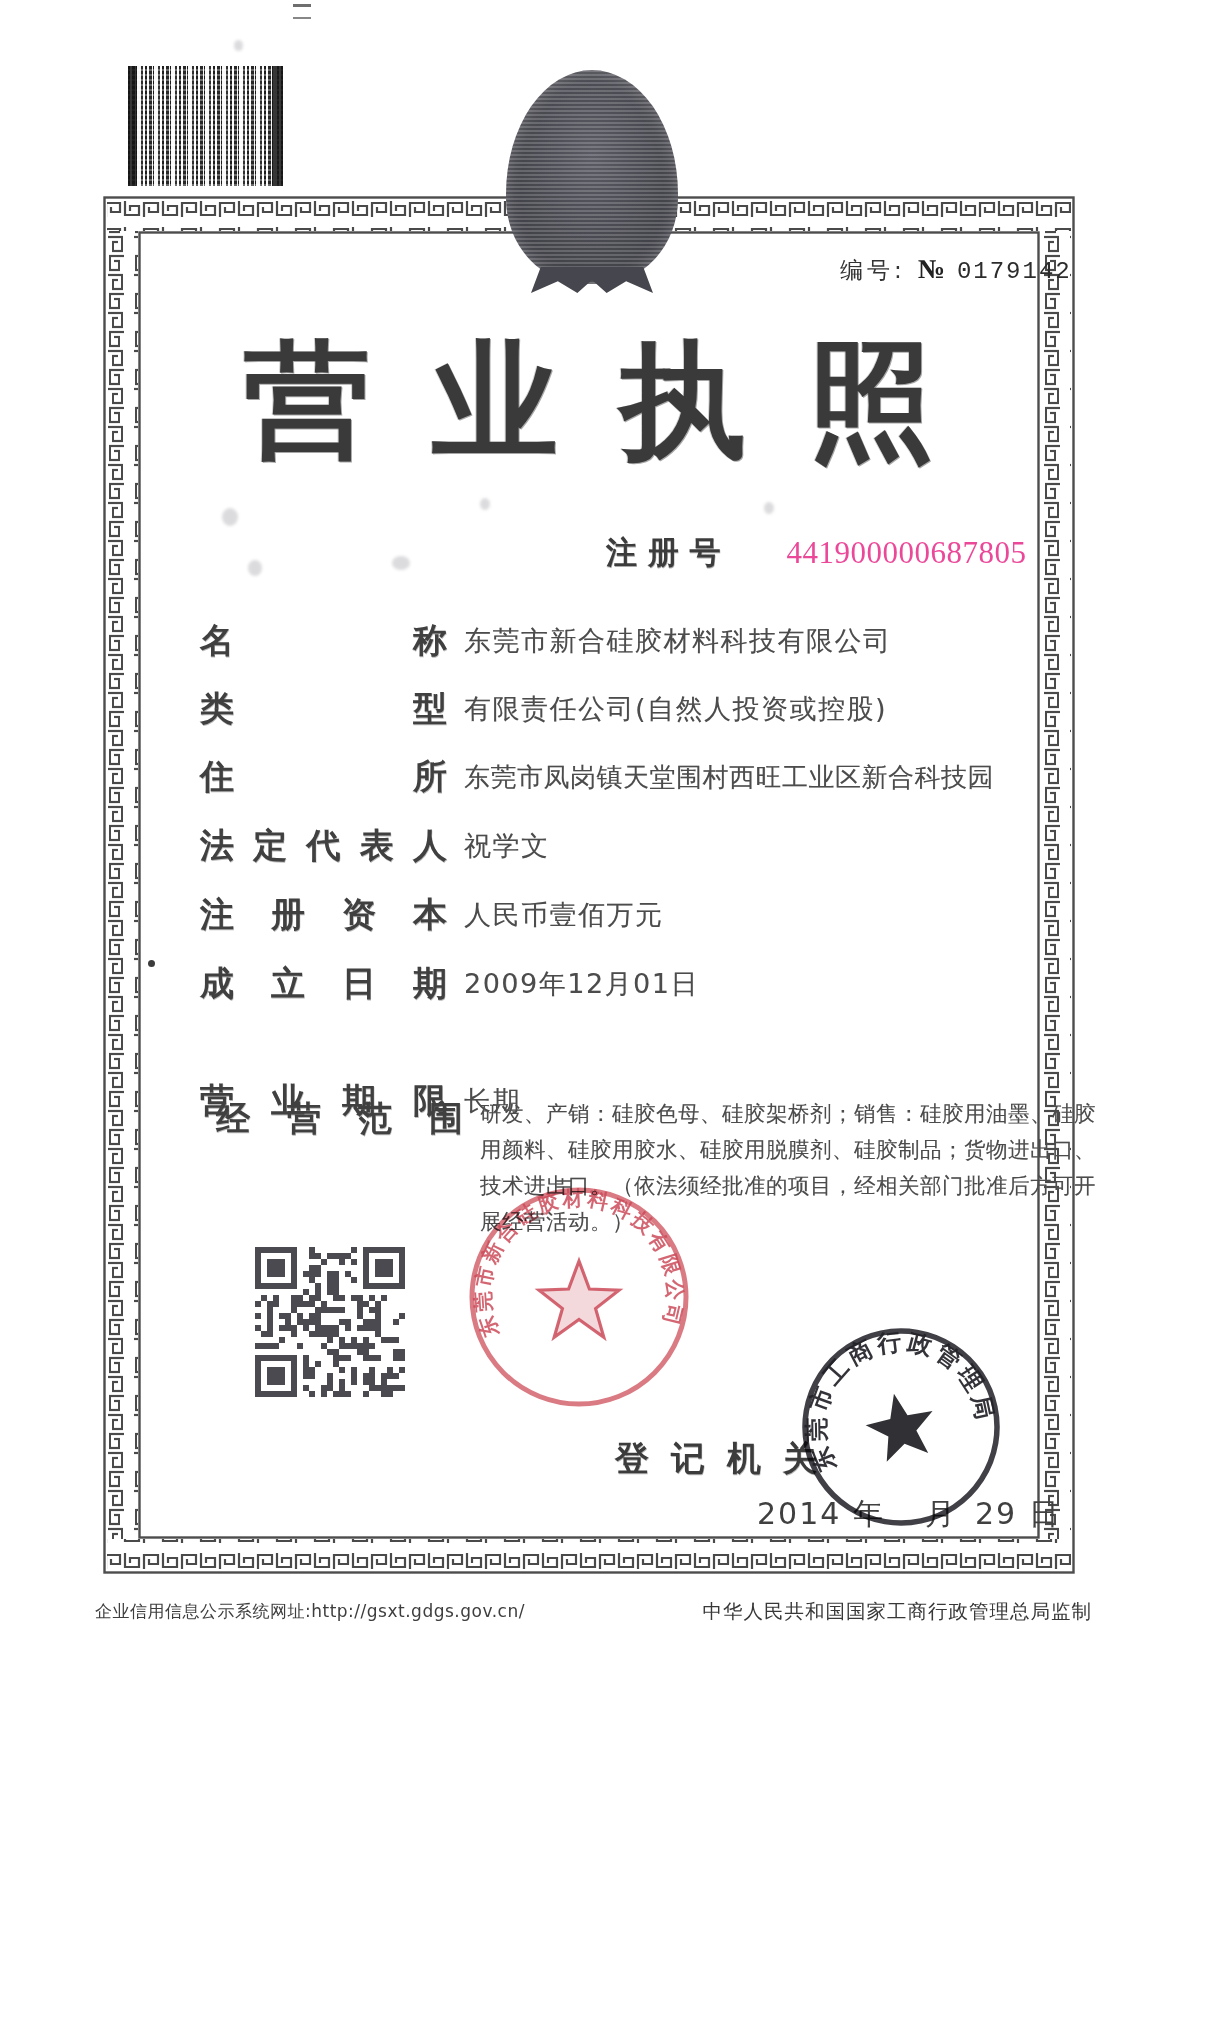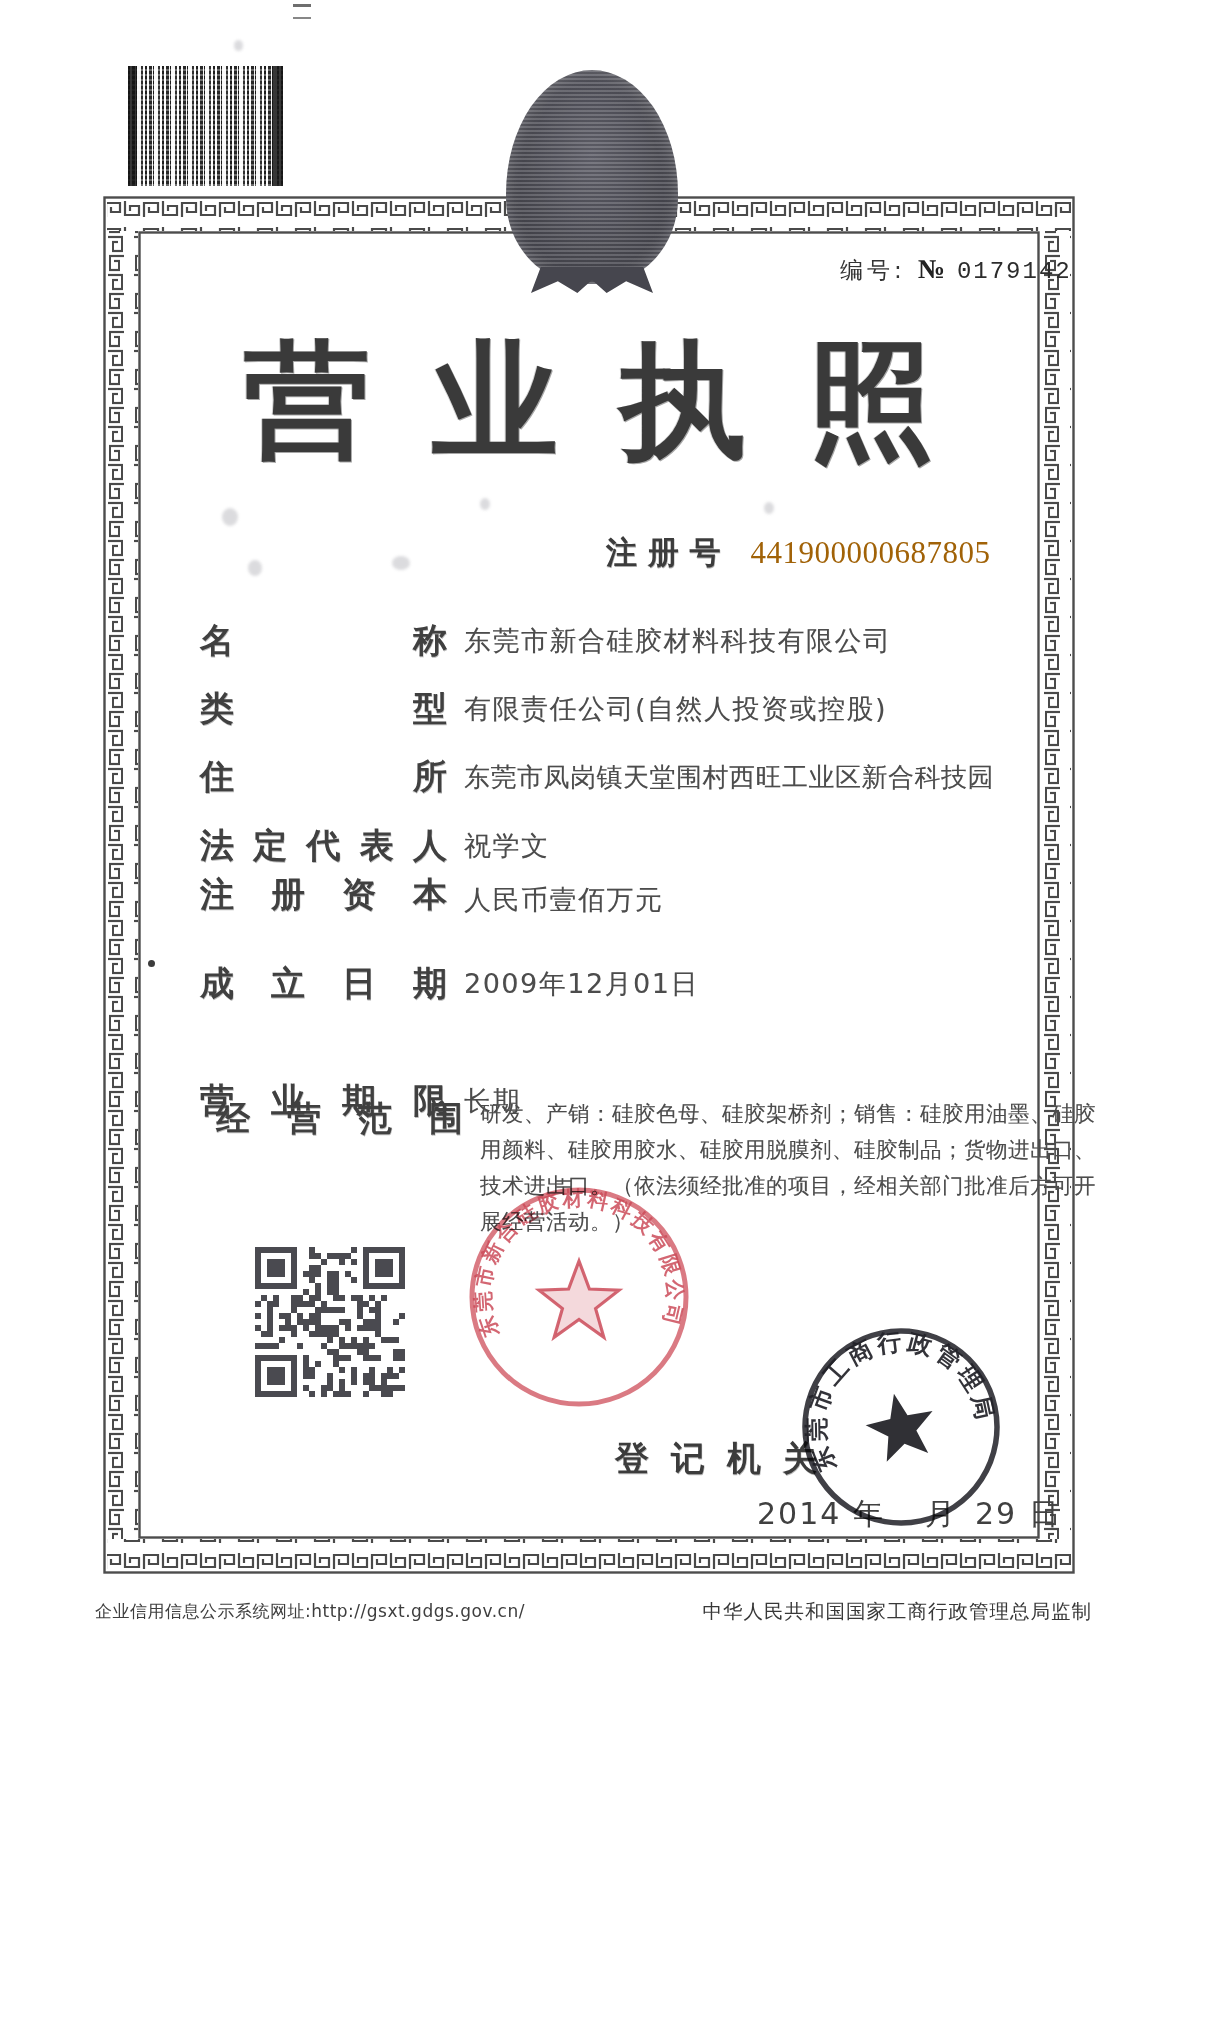--- a/index.html
+++ b/index.html
@@ -51,21 +51,21 @@
     letter-spacing:62px;text-indent:62px;color:#3a3a3a;
     text-shadow:1px 1px 0 rgba(95,95,95,.55), -1px 0 0 rgba(120,120,120,.35);
     filter:blur(.3px);
   }
   
   .regline{
     position:absolute;left:606px;top:532px;z-index:5;
     display:flex;align-items:baseline;gap:30px;white-space:nowrap;
   }
   .regline .lbl{font-size:31px;font-weight:bold;color:#3c3c3c;text-shadow:.5px .5px 0 rgba(90,90,90,.5);}
-  .regline .num{font-size:31px;font-family:"Liberation Serif",serif;letter-spacing:.5px;color:#a16207;}
+  .regline .num{font-size:31px;font-family:"Liberation Serif",serif;letter-spacing:.5px;color:#ec4899;margin-left:36px;}
   
   .row{position:absolute;left:200px;display:flex;align-items:center;z-index:5;}
   .row .f-label{
     width:247px;font-size:34px;font-weight:bold;color:#404040;
     text-align:justify;text-align-last:justify;
     text-shadow:.6px .6px 0 rgba(100,100,100,.45);
     flex:none;
   }
   .row .f-value{
     margin-left:17px;font-size:27px;color:#4c4c4c;white-space:nowrap;
@@ -174,21 +174,21 @@
   <div class="f-value">有限责任公司(自然人投资或控股)</div>
 </div>
 <div class="row" style="top:754px;">
   <div class="f-label">住所</div>
   <div class="f-value tight">东莞市凤岗镇天堂围村西旺工业区新合科技园</div>
 </div>
 <div class="row" style="top:823px;">
   <div class="f-label">法定代表人</div>
   <div class="f-value">祝学文</div>
 </div>
-<div class="row" style="top:872px;align-items:flex-end;">
+<div class="row" style="top:892px;">
   <div class="f-label">注册资本</div>
   <div class="f-value">人民币壹佰万元</div>
 </div>
 <div class="row" style="top:961px;">
   <div class="f-label">成立日期</div>
   <div class="f-value">2009年12月01日</div>
 </div>
 <div class="row" style="top:1078px;">
   <div class="f-label">营业期限</div>
   <div class="f-value">长期</div>

